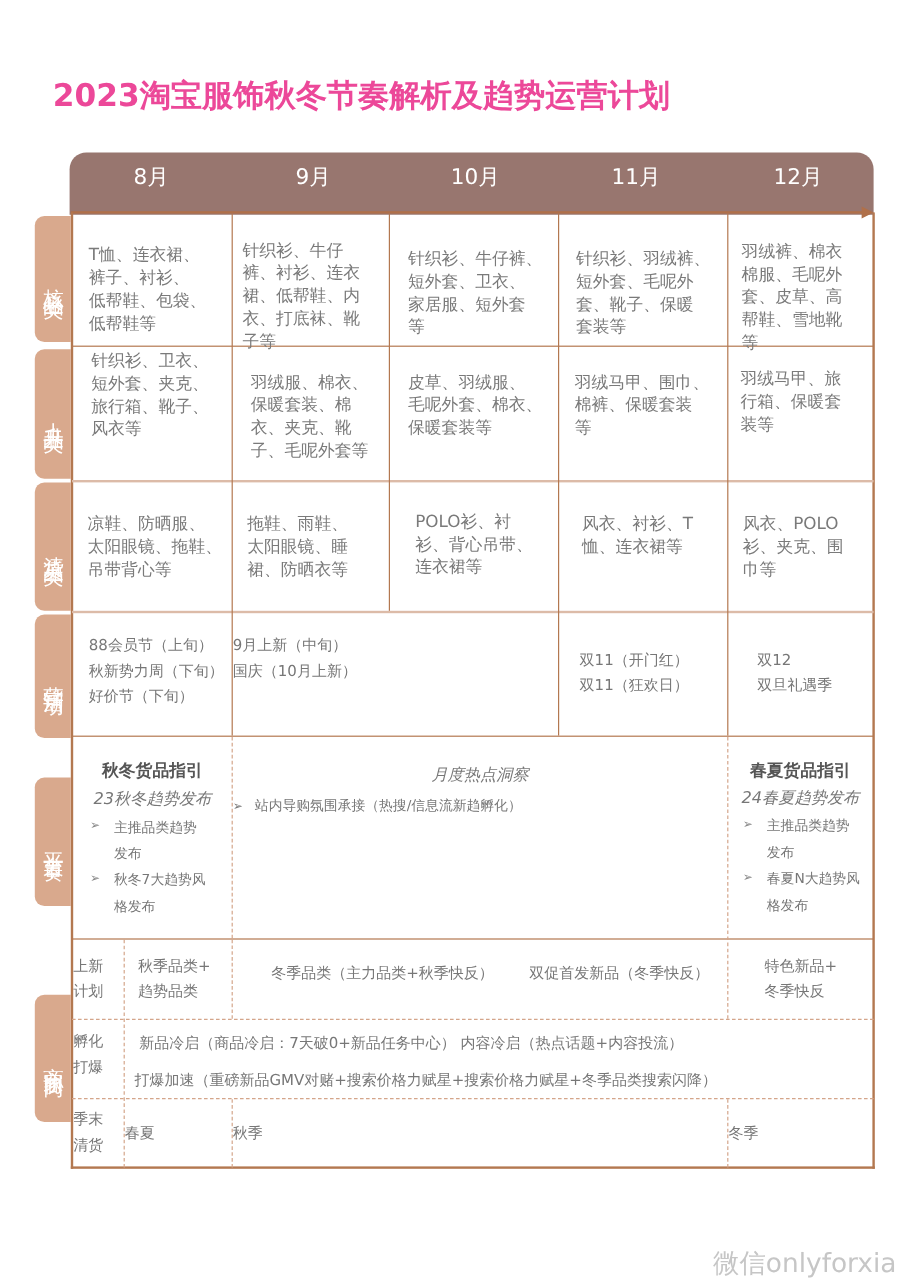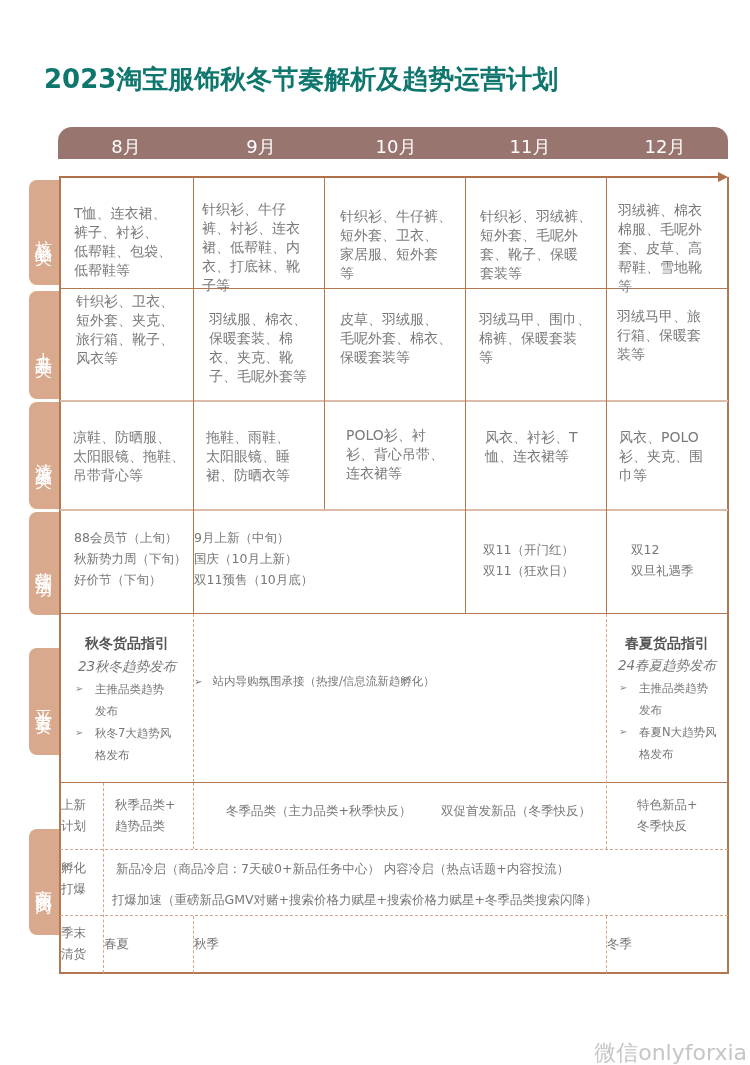--- a/index.html
+++ b/index.html
@@ -1,25 +1,25 @@
 <!DOCTYPE html>
 <html><head>
   <meta charset="utf-8">
   <style>
     * { box-sizing: border-box; margin: 0; padding: 0; }
     html, body { width: 750px; height: 1065px; background: #ffffff; overflow: hidden; }
     body { position: relative; font-family: "DejaVu Sans", "Liberation Sans", sans-serif; color: #777; }
 
     .title {
       position: absolute; left: 44px; top: 62px;
-      font-size: 26px; font-weight: bold; color: #0f766e; letter-spacing: 0px;
+      font-size: 26px; font-weight: bold; color: #ec4899; letter-spacing: 0px;
     }
 
     .month-bar {
-      position: absolute; left: 58px; top: 127px; width: 670px; height: 32px;
+      position: absolute; left: 58px; top: 127px; width: 670px; height: 52px;
       background: #98766f; border-radius: 14px 14px 0 0; text-align: right;
     }
     .month-bar span {
       position: absolute; top: 8px; font-size: 18px; color: #fff; transform: translateX(-50%);
     }
 
     .grid {
       position: absolute; left: 59px; top: 177px; width: 670px; height: 797px;
       border-left: 2px solid #b37850; border-bottom: 2px solid #b37850; border-right: 2px solid #b37850;
     }
@@ -204,21 +204,20 @@
 </div>
 
 <div class="cell small" style="left:74px;top:527px;width:120px">
   <div>88会员节（上旬）</div>
   <div>秋新势力周（下旬）</div>
   <div>好价节（下旬）</div>
 </div>
 <div class="cell small center" style="left:194px;top:527px;width:271px">
   <div>9月上新（中旬）</div>
   <div>国庆（10月上新）</div>
-  <div>双11预售（10月底）</div>
 </div>
 <div class="cell small" style="left:483px;top:539px;width:120px">
   <div>双11（开门红）</div>
   <div>双11（狂欢日）</div>
 </div>
 <div class="cell small" style="left:631px;top:539px;width:96px">
   <div>双12</div>
   <div>双旦礼遇季</div>
 </div>
 
@@ -231,22 +230,23 @@
       <span><span>主推品类趋势</span><br><span>发布</span></span>
     </div>
     <div class="b">
       <span class="arrow">➢</span>
       <span><span>秋冬7大趋势风</span><br><span>格发布</span></span>
     </div>
   </div>
 </div>
 
 <div class="cell" style="left:194px;top:634px;width:412px">
+  <div class="plat-sub" style="margin-top:3px">月度热点洞察</div>
   <div class="bullet-list center" style="margin-top:2px">
-    <div style="margin-top:36px">
+    <div style="margin-top:4px">
       <span style="font-size:10px;margin-right:10px">➢</span><span>站内导购氛围承接（热搜/信息流新趋孵化）</span>
     </div>
   </div>
 </div>
 
 <div class="cell" style="left:607px;top:634px;width:120px">
   <div class="plat-head">春夏货品指引</div>
   <div class="plat-sub" style="margin-top:3px">24春夏趋势发布</div>
   <div class="bullet-list" style="margin-top:2px;padding-left:12px">
     <div class="b">

